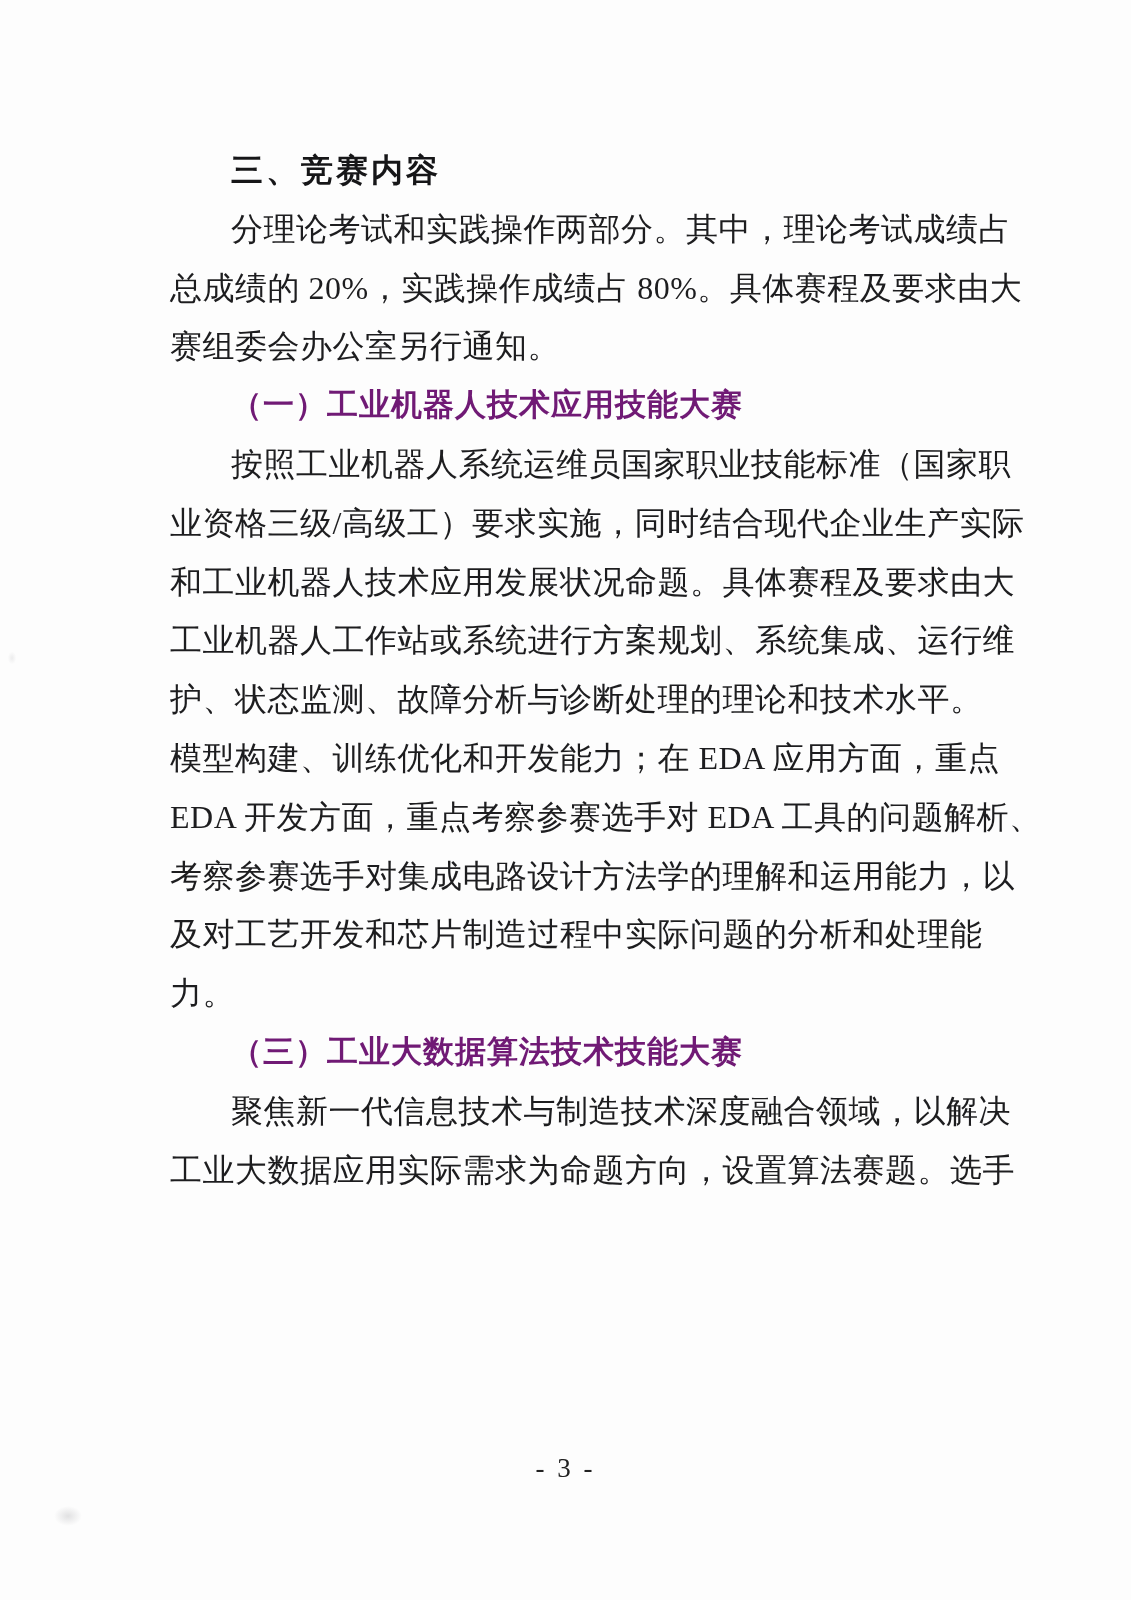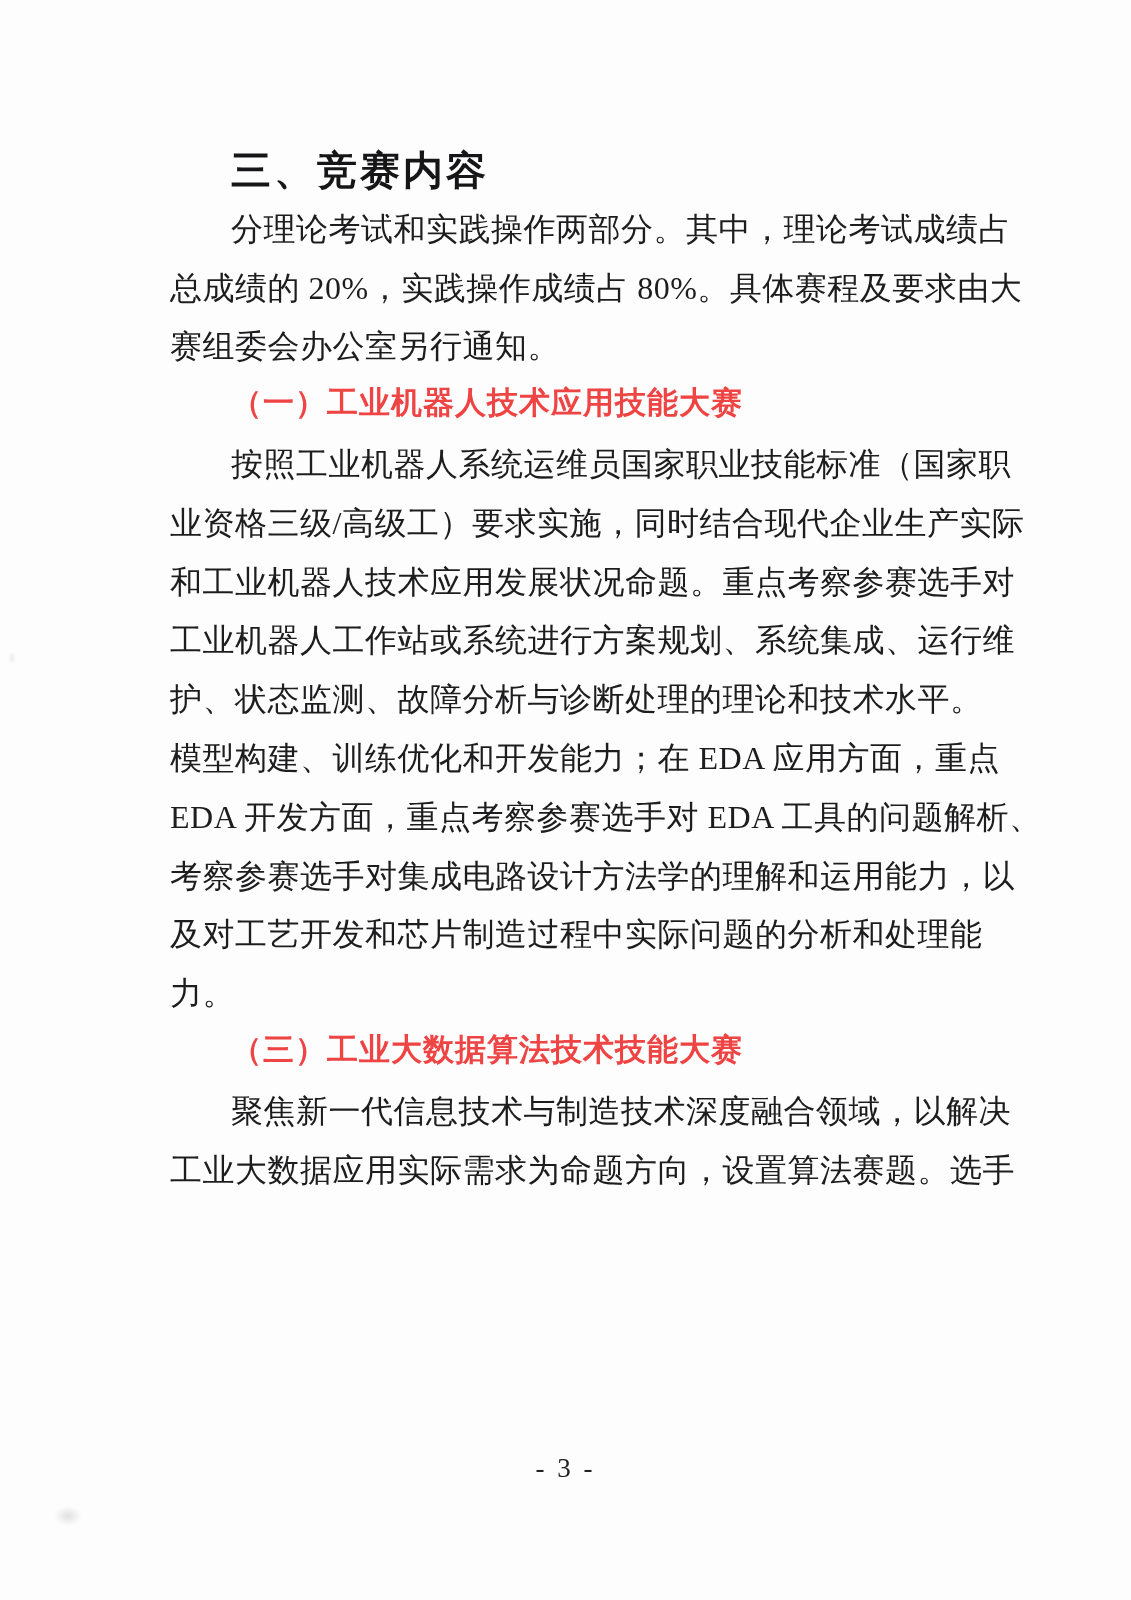--- a/index.html
+++ b/index.html
@@ -36,32 +36,31 @@
   }
   .just {
     text-align-last: justify;
   }
   .indent {
     text-indent: 61px;
   }
   .h1 {
     font-family: "Liberation Sans", "DejaVu Sans", sans-serif;
     font-weight: 700;
-    font-size: 40px;
+    font-size: 32px;
     text-indent: 61px;
     letter-spacing: 3px;
     color: #161618;
   }
   .h2 {
     font-weight: 700;
     font-size: 31px;
     text-indent: 61px;
     letter-spacing: 1px;
-    color: #ef4444;
-    font-family: Liberation Mono, monospace;
+    color: #701a75;
   }
   .footer {
     position: absolute;
     left: 0;
     right: 0;
     top: 1450px;
     height: 36px;
     line-height: 36px;
     text-align: center;
     font-size: 27px;
@@ -96,21 +95,21 @@
     <div class="line h1">三、竞赛内容</div>
 
     <div class="line indent just">分理论考试和实践操作两部分。其中，理论考试成绩占</div>
     <div class="line just">总成绩的 20%，实践操作成绩占 80%。具体赛程及要求由大</div>
     <div class="line">赛组委会办公室另行通知。</div>
 
     <div class="line h2">（一）工业机器人技术应用技能大赛</div>
 
     <div class="line indent just">按照工业机器人系统运维员国家职业技能标准（国家职</div>
     <div class="line just">业资格三级/高级工）要求实施，同时结合现代企业生产实际</div>
-    <div class="line just">和工业机器人技术应用发展状况命题。重点考察参赛选手对</div>
+    <div class="line just">和工业机器人技术应用发展状况命题。具体赛程及要求由大</div>
     <div class="line just">工业机器人工作站或系统进行方案规划、系统集成、运行维</div>
     <div class="line">护、状态监测、故障分析与诊断处理的理论和技术水平。</div>
 
 
     <div class="line just">模型构建、训练优化和开发能力；在 EDA 应用方面，重点</div>
     <div class="line just">EDA 开发方面，重点考察参赛选手对 EDA 工具的问题解析、</div>
     <div class="line just">考察参赛选手对集成电路设计方法学的理解和运用能力，以</div>
     <div class="line just">及对工艺开发和芯片制造过程中实际问题的分析和处理能</div>
     <div class="line">力。</div>
 

